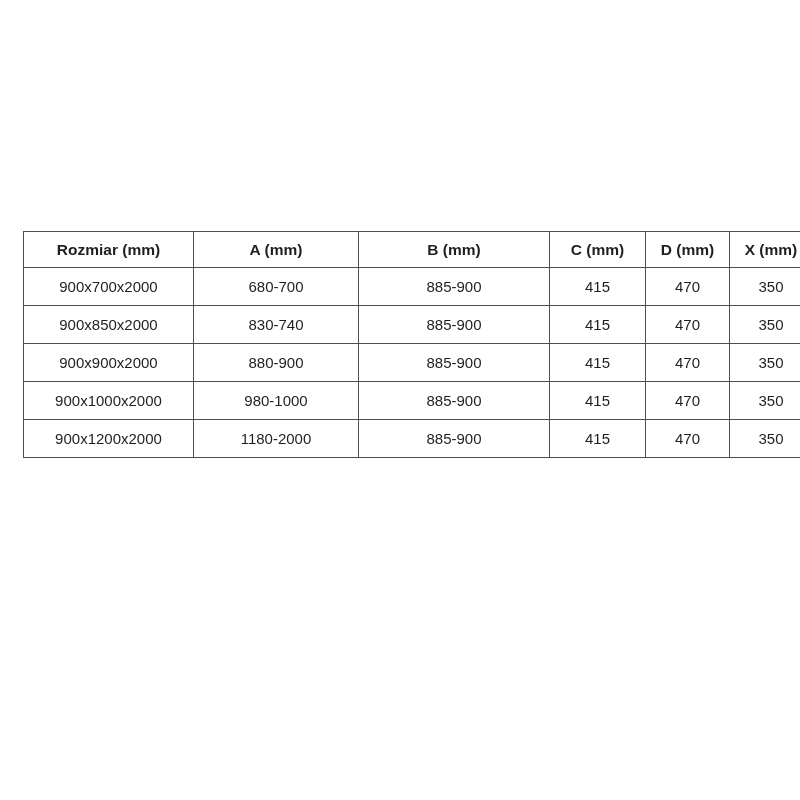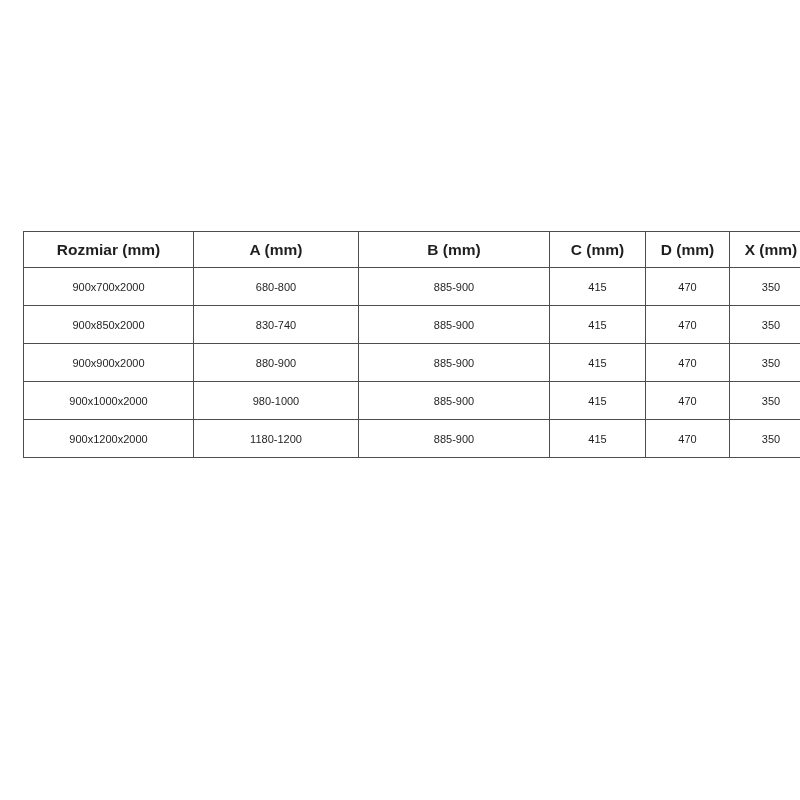--- a/index.html
+++ b/index.html
@@ -37,21 +37,21 @@
     white-space: nowrap;
   }
   table.spec-table thead tr { height: 36px; }
   table.spec-table tbody tr { height: 38px; }
   table.spec-table th {
     font-weight: bold;
     font-size: 15.5px;
   }
   table.spec-table td {
     font-weight: normal;
-    font-size: 11px;
+    font-size: 15px;
   }
 </style>
 </head>
 <body>
 
 <div class="page">
   <table class="spec-table">
     <colgroup>
       <col style="width:170px">
       <col style="width:165px">
@@ -66,21 +66,21 @@
           <th>A (mm)</th>
           <th>B (mm)</th>
           <th>C (mm)</th>
           <th>D (mm)</th>
           <th>X (mm)</th>
         </tr>
     </thead>
     <tbody>
         <tr>
           <td>900x700x2000</td>
-          <td>680-800</td>
+          <td>680-700</td>
           <td>885-900</td>
           <td>415</td>
           <td>470</td>
           <td>350</td>
         </tr>
         <tr>
           <td>900x850x2000</td>
           <td>830-740</td>
           <td>885-900</td>
           <td>415</td>
@@ -98,21 +98,21 @@
         <tr>
           <td>900x1000x2000</td>
           <td>980-1000</td>
           <td>885-900</td>
           <td>415</td>
           <td>470</td>
           <td>350</td>
         </tr>
         <tr>
           <td>900x1200x2000</td>
-          <td>1180-1200</td>
+          <td>1180-2000</td>
           <td>885-900</td>
           <td>415</td>
           <td>470</td>
           <td>350</td>
         </tr>
       </tbody>
   </table>
 </div>
 
 </body></html>

